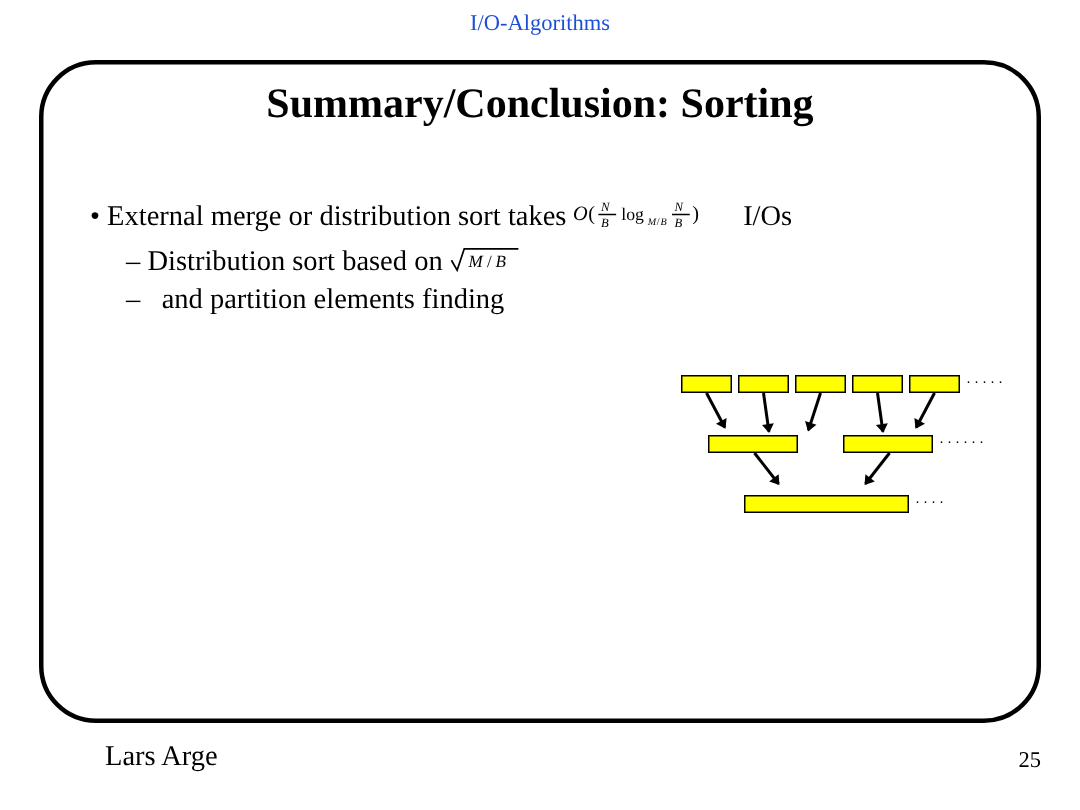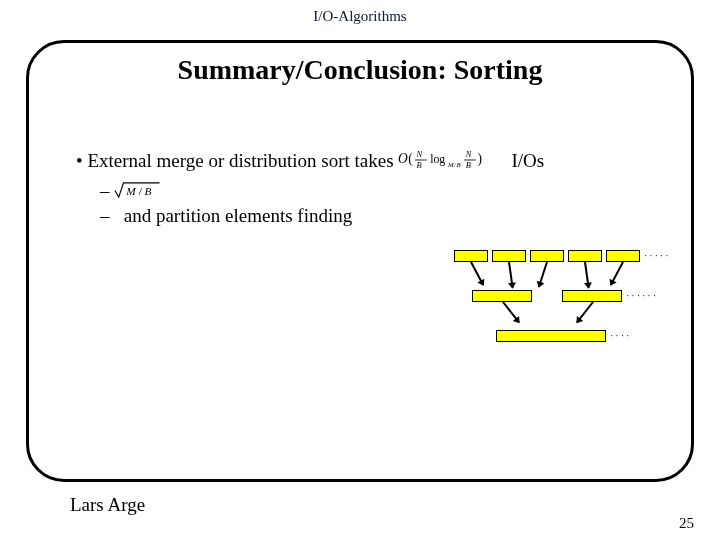--- a/index.html
+++ b/index.html
@@ -12,21 +12,21 @@
     position: relative;
     overflow: hidden;
   }
   .header-label {
     position: absolute;
     top: 8px;
     left: 0;
     width: 720px;
     text-align: center;
     font-size: 15px;
-    color: #0f172a;
+    color: #1d4ed8;
   }
   .slide-frame {
     position: absolute;
     top: 40px;
     left: 26px;
     width: 668px;
     height: 442px;
     border: 3px solid #000;
     border-radius: 38px;
     box-sizing: border-box;
@@ -44,21 +44,21 @@
   }
   .content {
     position: absolute;
     top: 132px;
     left: 60px;
     width: 620px;
     font-size: 19px;
     color: #000;
     line-height: 1.35;
   }
-  .content ul { list-style: none; margin: 16px; padding: 0; }
+  .content ul { list-style: none; margin: 0; padding: 0; }
   .content li.top { margin-bottom: 4px; }
   .content li.top::before { content: "• "; }
   .content li.sub { padding-left: 24px; }
   .content li.sub::before { content: "– "; }
   .bullet-block2 { margin-top: 32px; }
   .math-img {
     display: inline-block;
     vertical-align: -4px;
     height: 22px;
   }
@@ -69,21 +69,21 @@
   }
   .footer-author {
     position: absolute;
     bottom: 24px;
     left: 70px;
     font-size: 19px;
     color: #000;
   }
   .footer-page {
     position: absolute;
-    bottom: 8px;
+    bottom: 24px;
     right: 26px;
     font-size: 15px;
     color: #000;
   }
 
   
   .tree {
     position: absolute;
     top: 250px;
     left: 454px;
@@ -168,20 +168,21 @@
         <text x="66" y="21" font-family="Times New Roman" font-size="8">/</text>
         <text x="69" y="21" font-family="Times New Roman" font-style="italic" font-size="8">B</text>
         <text x="80" y="10" font-family="Times New Roman" font-style="italic" font-size="10">N</text>
         <line x1="78" y1="13" x2="92" y2="13" stroke="#000" stroke-width="1"></line>
         <text x="80" y="23" font-family="Times New Roman" font-style="italic" font-size="10">B</text>
         <text x="94" y="17" font-family="Times New Roman" font-size="16">)</text>
       </svg>
       <span> I/Os</span>
     </li>
     <li class="sub">
+      <span>Distribution sort based on </span>
       <svg class="math-sqrt" viewBox="0 0 50 20">
         <path d="M1 10 L5 17 L10 2 L48 2" stroke="#000" stroke-width="1.2" fill="none"></path>
         <text x="13" y="15" font-family="Times New Roman" font-style="italic" font-size="12">M</text>
         <text x="26" y="15" font-family="Times New Roman" font-size="12">/</text>
         <text x="32" y="15" font-family="Times New Roman" font-style="italic" font-size="12">B</text>
       </svg>
     </li>
     <li class="sub" style="padding-left:34px; text-indent:-10px;">&nbsp;&nbsp;<span>and partition elements finding</span></li>
   </ul>
   <ul class="bullet-block2">

